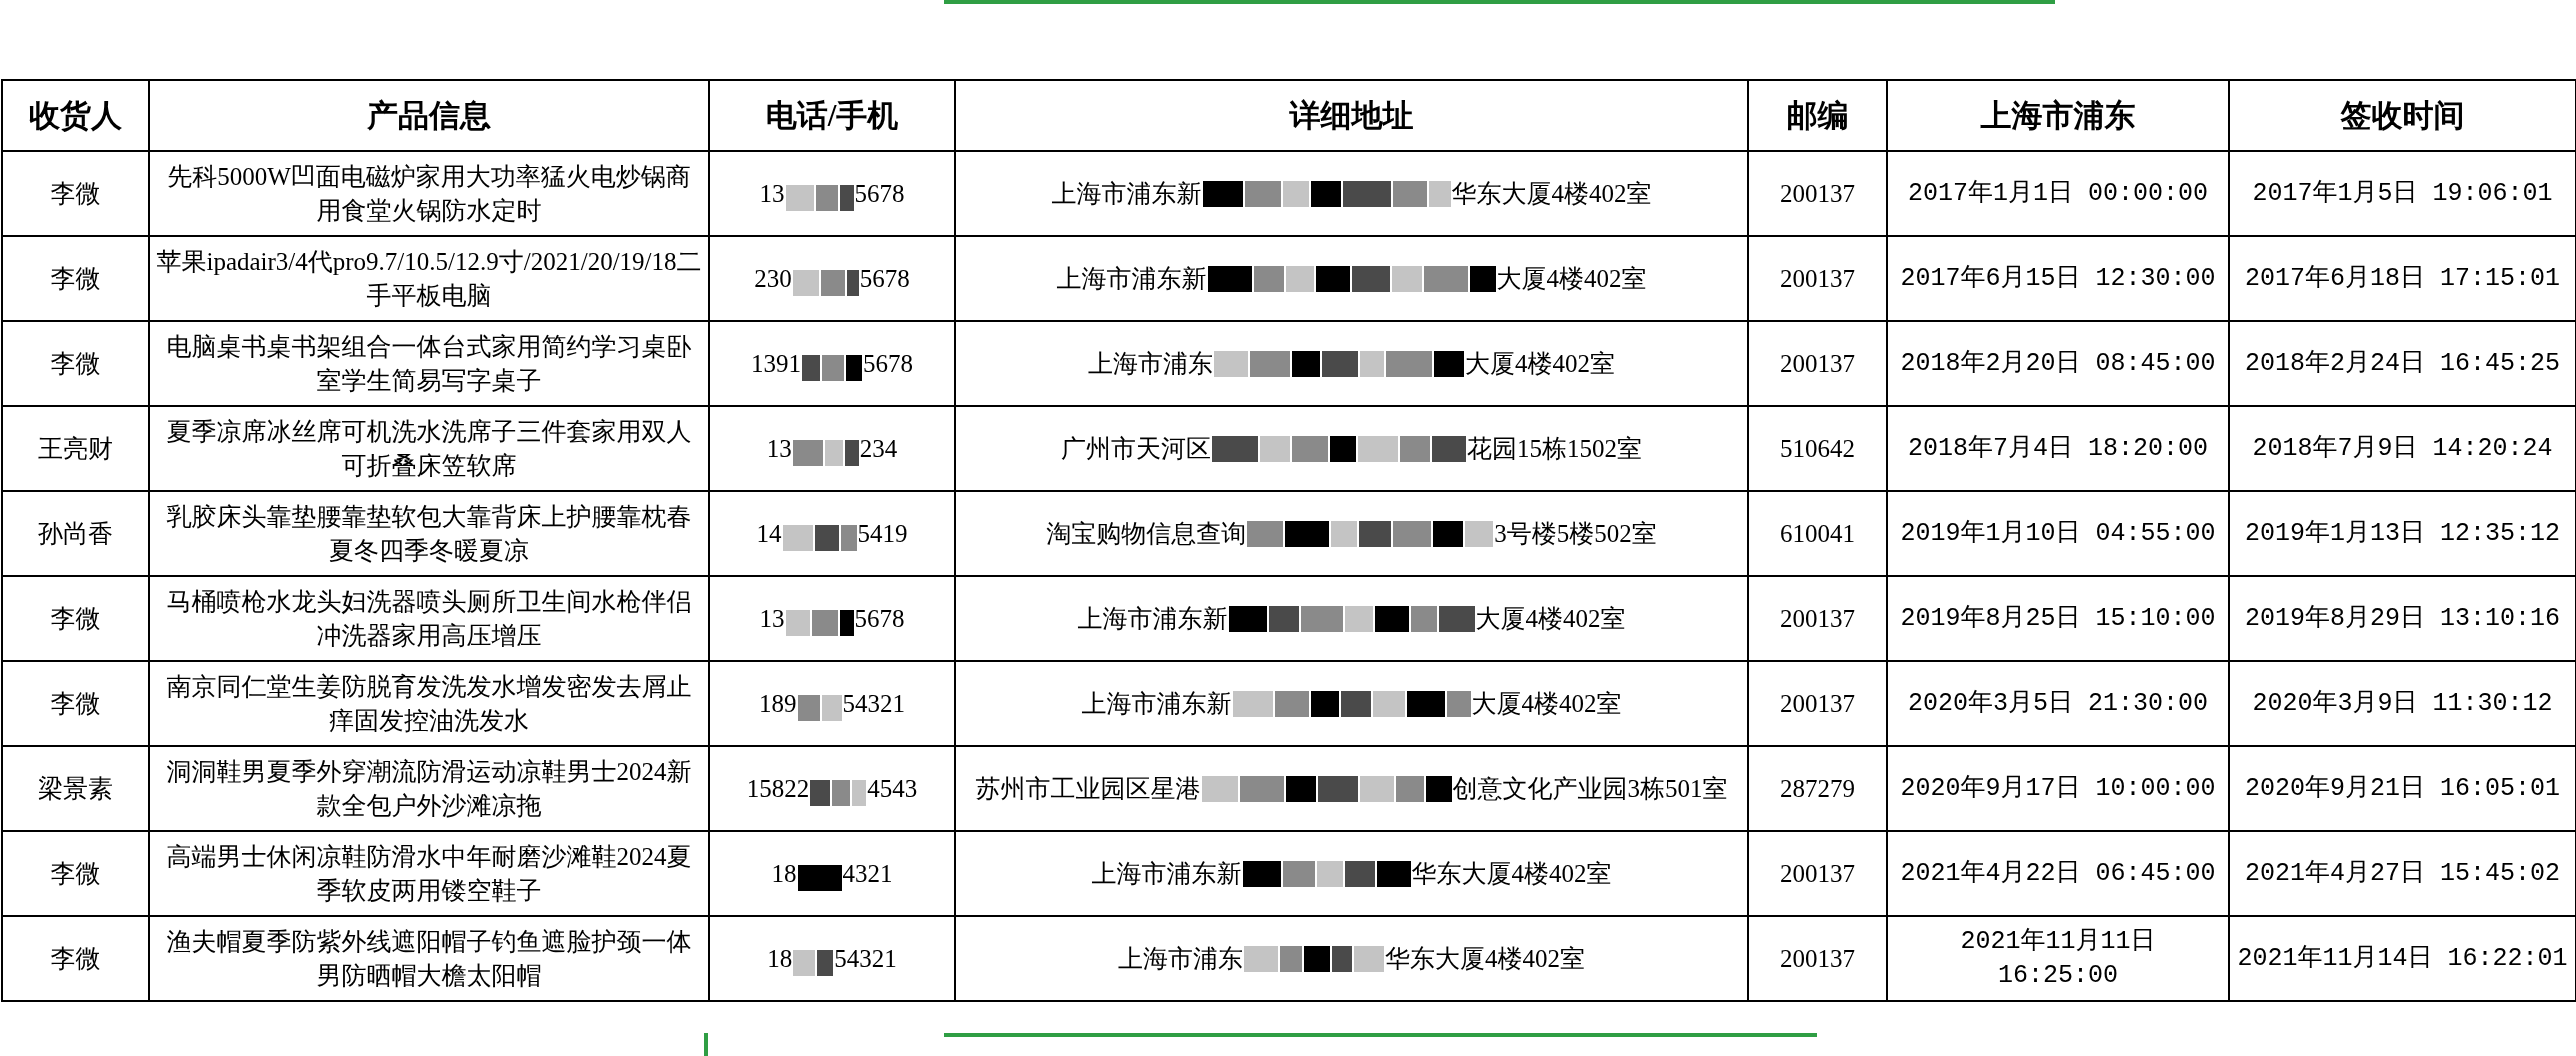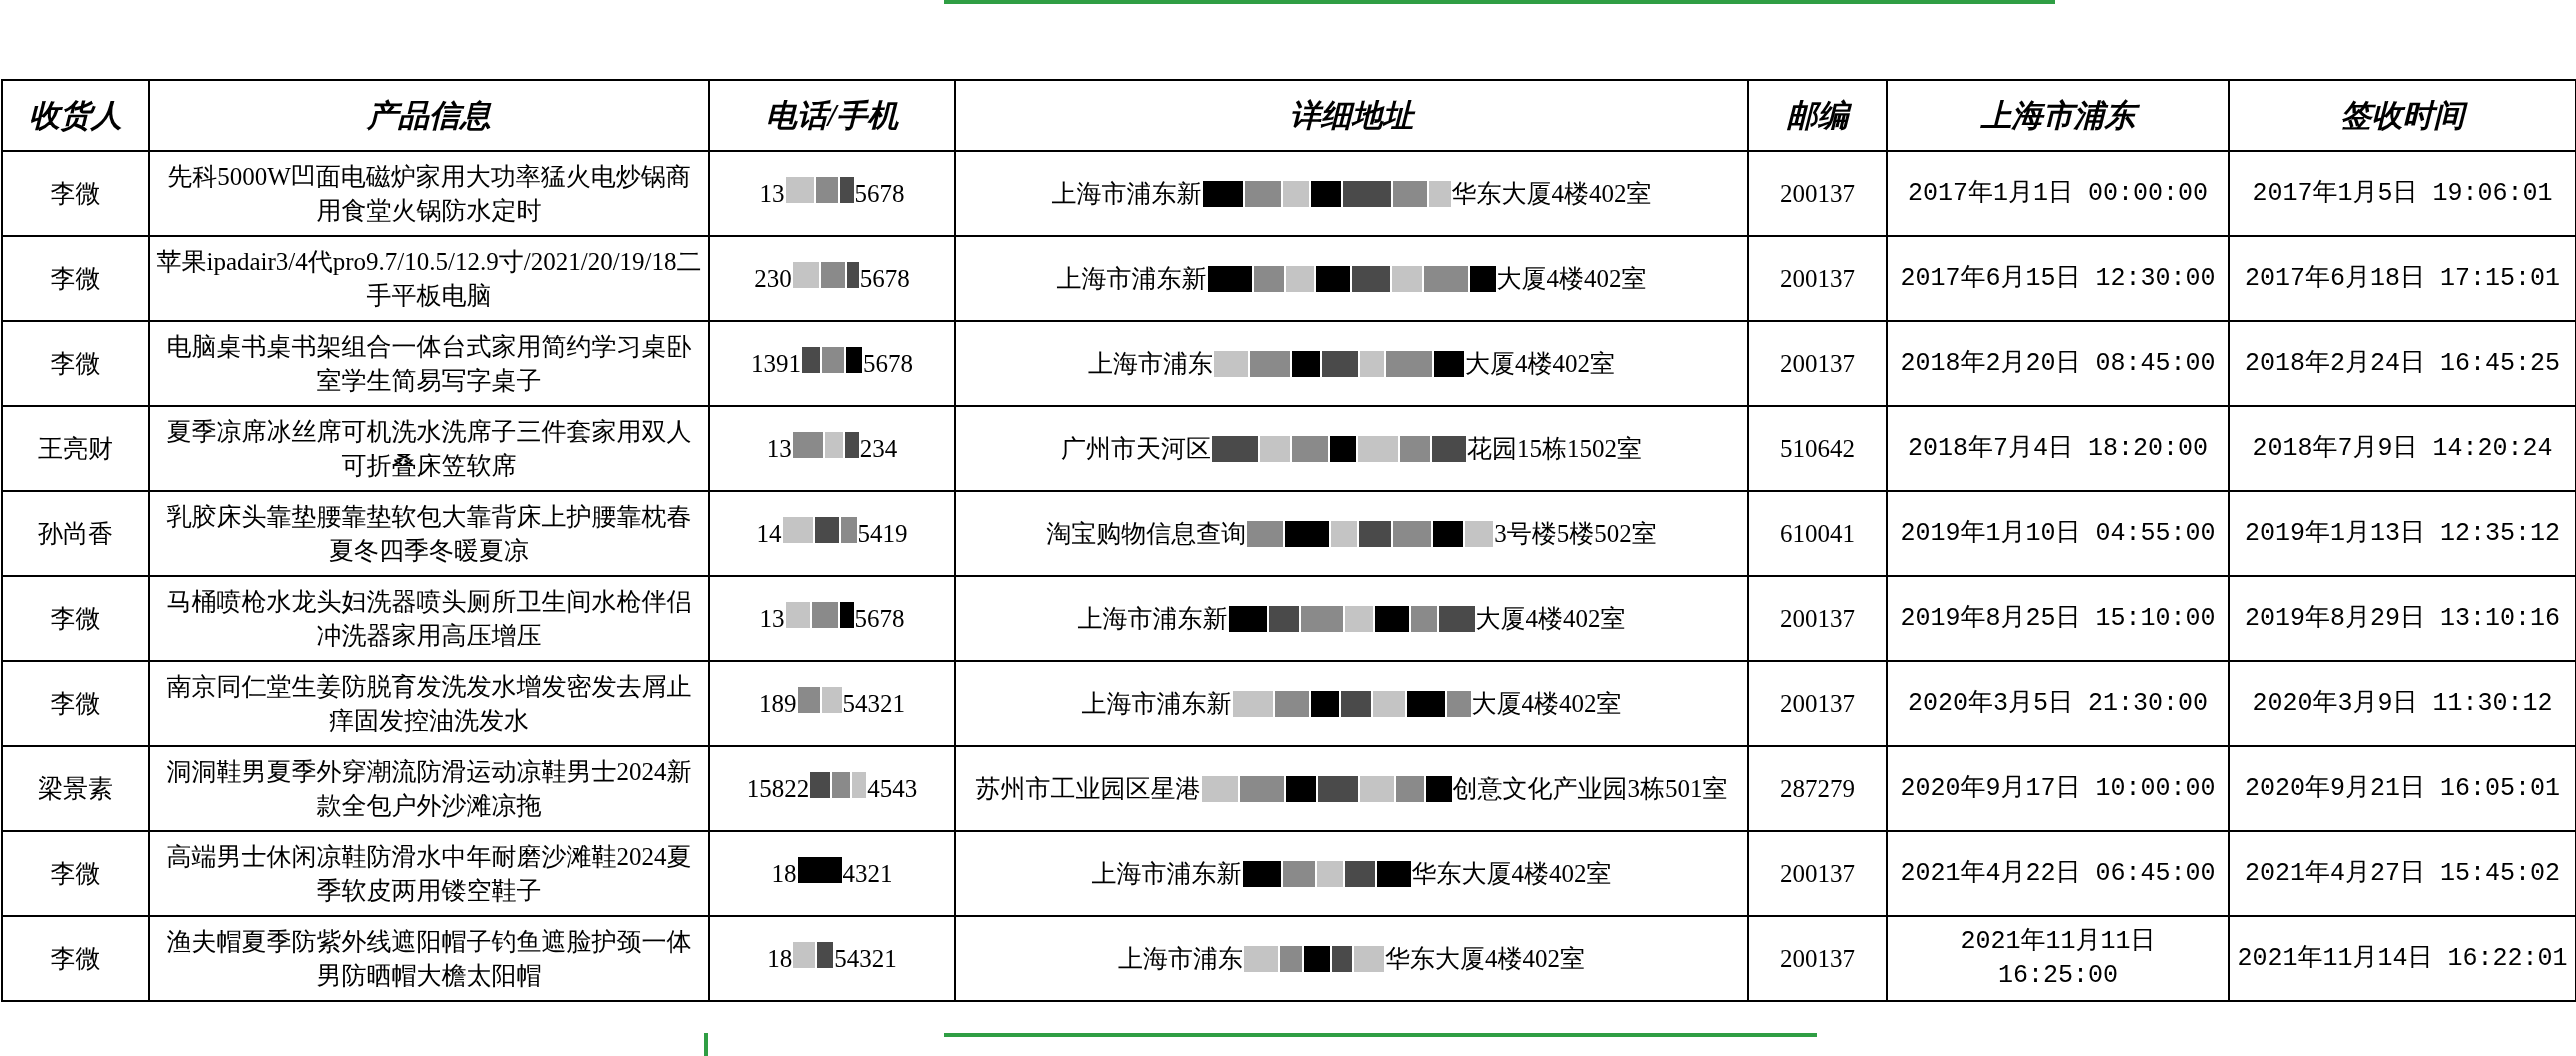--- a/index.html
+++ b/index.html
@@ -56,21 +56,20 @@
     vertical-align: middle;
     font-size: 25px;
     line-height: 34px;
     font-weight: normal;
   }
   table.grid thead th {
     font-size: 31px;
     font-weight: bold;
     height: 61px;
     line-height: 40px;
-    font-style: italic;
   }
   
   col.c0 { width: 147px; }
   col.c1 { width: 560px; }
   col.c2 { width: 246px; }
   col.c3 { width: 793px; }
   col.c4 { width: 139px; }
   col.c5 { width: 342px; }
   col.c6 { width: 347px; }
 
@@ -106,21 +105,21 @@
   .bar.l { background: #c4c4c4; }
 
   .addr-inner {
     display: inline-flex;
     align-items: center;
     justify-content: center;
     white-space: nowrap;
   }
   .phone-inner {
     display: inline-flex;
-    align-items: flex-start;
+    align-items: flex-end;
     justify-content: center;
     white-space: nowrap;
   }
 
   
   .bottom-rule {
     position: absolute;
     left: 944px;
     top: 1033px;
     width: 873px;

